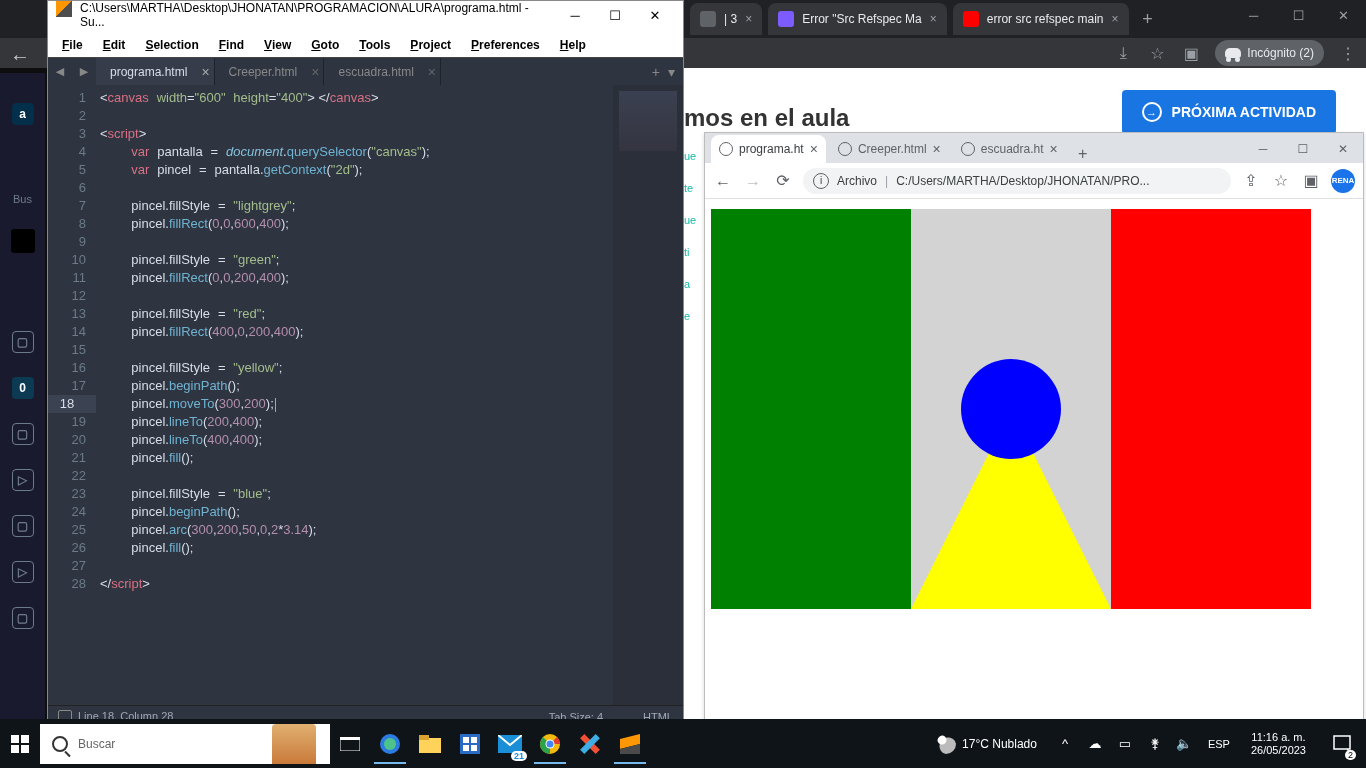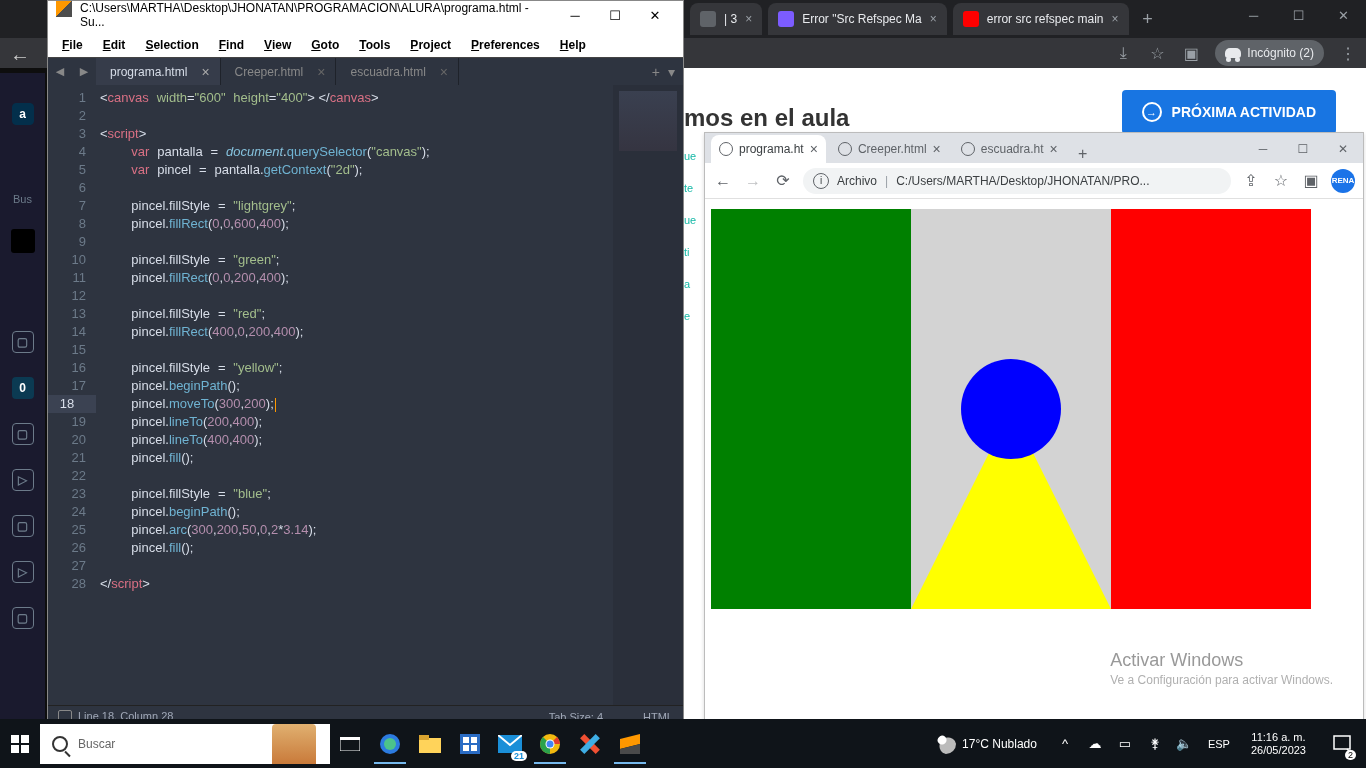--- a/index.html
+++ b/index.html
@@ -33,21 +33,21 @@
 .subl { position:absolute; top:0; left:47px; width:637px; height:728px; background:#fff; display:flex; flex-direction:column; border:1px solid #888; }
 .subl-titlebar { height:32px; display:flex; align-items:flex-start; padding:0 8px; background:#fff; }
 .subl-logo { width:16px; height:16px; background:linear-gradient(135deg,#ff9800 50%,#4d4d4d 50%); margin-right:8px; }
 .subl-title { flex:1; font-size:12px; color:#000; }
 .subl-winbtn { width:40px; height:28px; display:flex; align-items:center; justify-content:center; font-size:13px; color:#000; cursor:pointer; }
 .subl-menu { height:24px; display:flex; align-items:center; padding:0 6px; gap:4px; font-size:12px; background:#fff; }
 .subl-menu span { padding:2px 8px; cursor:pointer;font-weight:bold; }
 .subl-menu span::first-letter { text-decoration:underline; }
 .subl-tabs { height:28px; background:#2e3440; display:flex; align-items:stretch; border-top:1px solid #444; }
 .subl-navarrow { width:24px; display:flex; align-items:center; justify-content:center; color:#888; cursor:pointer; font-size:11px; }
-.subl-tab { display:flex; align-items:center; padding:0 10px 0 14px; color:#888; font-size:12px; gap:14px; border-right:1px solid #1e222a; cursor:pointer; }
+.subl-tab { display:flex; align-items:center; padding:0 4px 0 14px; color:#888; font-size:12px; gap:14px; border-right:1px solid #1e222a; cursor:pointer; }
 .subl-tab.active { background:#363c4a; color:#d8dee9; }
 .subl-tab .x { color:#666; font-size:14px; }
 .subl-tab.active .x { color:#aaa; }
 .subl-tabs-right { margin-left:auto; display:flex; align-items:center; color:#888; padding-right:8px; gap:8px; font-size:14px; }
 .subl-body { flex:1; display:flex; background:#2e3440; overflow:hidden; position:relative; }
 .gutter { width:48px; background:#2e3440; text-align:right; padding:4px 10px 0 0; font-family:Consolas,monospace; font-size:13px; color:#6c7a89; line-height:18px; }
 .gutter .cur { background:#3b4252; color:#d8dee9; display:block; margin-right:-10px; padding-right:10px; }
 .code { flex:1; padding:4px 8px 0 4px; font-family:Consolas,monospace; font-size:13px; line-height:18px; color:#d8dee9; white-space:pre; }
 .minimap { width:70px; background:#2a2f3a; position:relative; }
 .minimap-block { position:absolute; top:6px; left:6px; right:6px; height:60px; background:linear-gradient(0deg,#403a48 0%,#4a5166 100%); opacity:.5; }
@@ -322,24 +322,20 @@
     <div class="ch-ico">▣</div>
     <div class="ch-avatar">RENA</div>
   </div>
   <div class="ch-content">
     <div class="canvas-render">
       <div class="green"></div>
       <div class="red"></div>
       <div class="tri"></div>
       <div class="circ"></div>
     </div>
-    <div class="watermark">
-      <div class="t1">Activar Windows</div>
-      <div>Ve a Configuración para activar Windows.</div>
-    </div>
   </div>
 </div>
 
 <div class="taskbar">
   <div class="tb-start">
     <svg viewBox="0 0 18 18">
         <rect x="0" y="0" width="8" height="8" fill="#fff"></rect>
         <rect x="10" y="0" width="8" height="8" fill="#fff"></rect>
         <rect x="0" y="10" width="8" height="8" fill="#fff"></rect>
         <rect x="10" y="10" width="8" height="8" fill="#fff"></rect>

